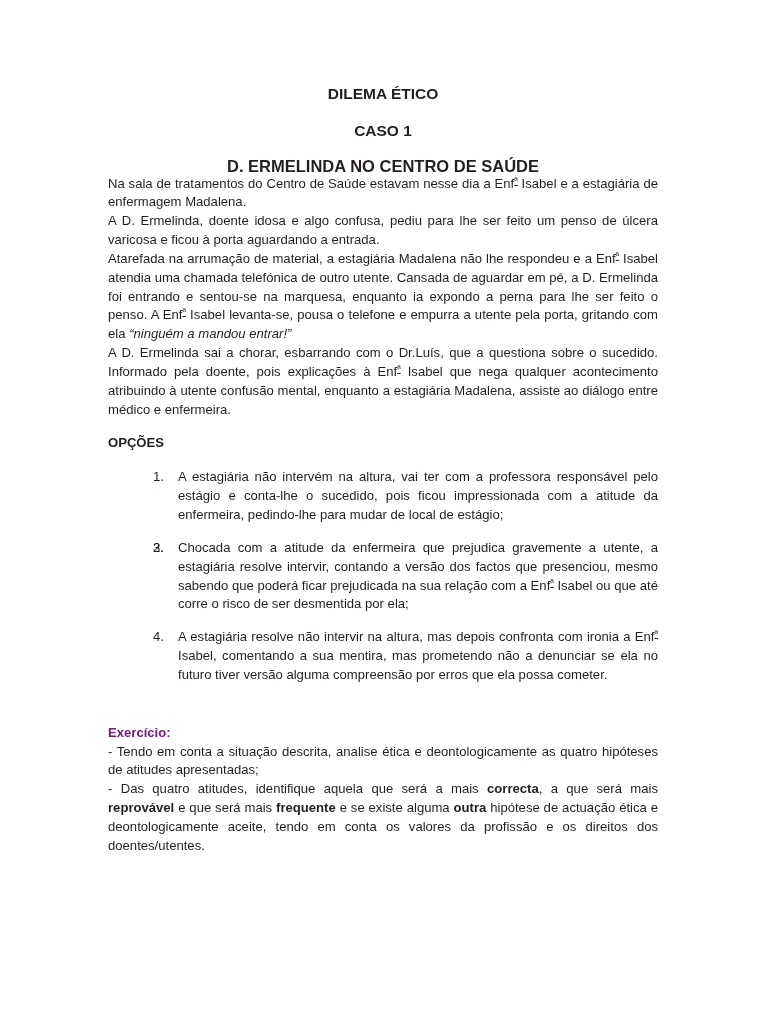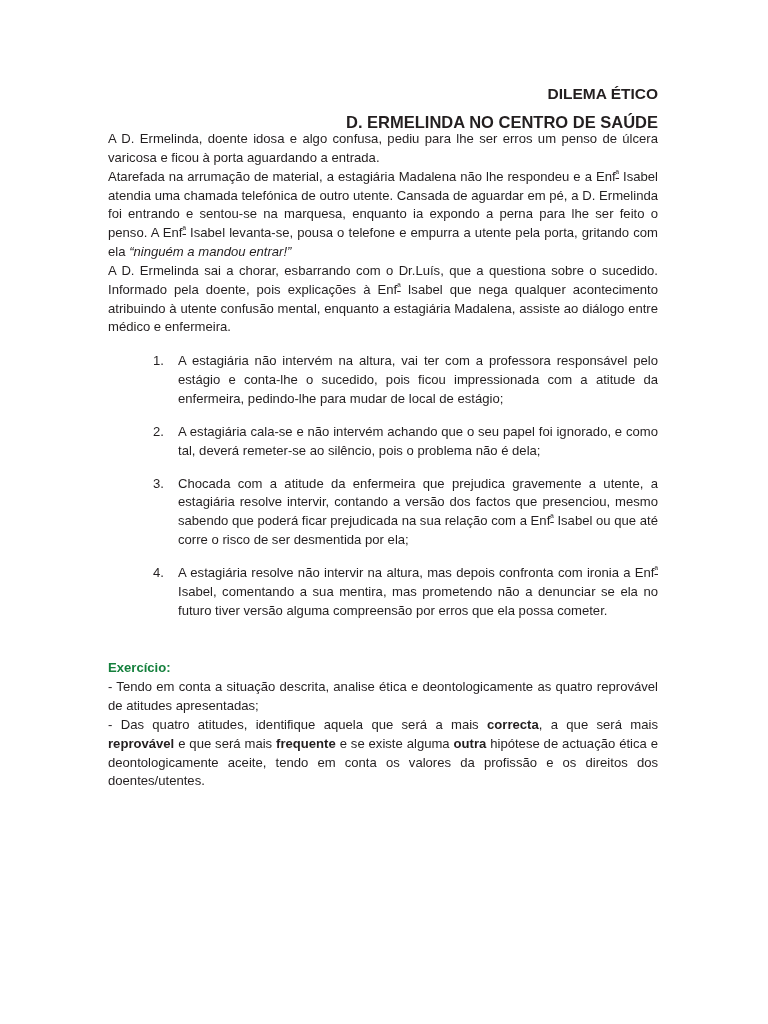--- a/index.html
+++ b/index.html
@@ -23,30 +23,30 @@
     box-sizing: border-box;
     padding: 0;
   }
   .content {
     position: absolute;
     left: 108px;
     top: 0;
     width: 550px;
   }
   .doc-title {
-    text-align: right;
+    text-align: center;
     font-weight: bold;
     font-size: 15.5px;
     line-height: 1.0;
     color: #231f20;
     margin: 0;
   }
   .title-1 { margin-top: 86px; }
   .title-2 { margin-top: 21px; }
-  .title-3 { margin-top: 12px; font-size: 16.5px; }
+  .title-3 { margin-top: 20px; font-size: 16.5px; }
 
   p.body-par {
     text-align: justify;
     font-size: 13.1px;
     line-height: 1.44;
     margin: 0;
     color: #231f20;
     hyphens: none;
   }
   .par-first { margin-top: 23px; }
@@ -59,21 +59,21 @@
     margin: 0;
     margin-top: 15px;
     color: #231f20;
   }
   .exercise-head {
     font-weight: bold;
     font-size: 13.1px;
     line-height: 1.44;
     margin: 0;
     margin-top: 39px;
-    color: #15803d;
+    color: #701a75;
   }
 
   ol.options {
     margin: 0;
     padding: 0;
     list-style: none;
     margin-top: 15px;
   }
   ol.options > li {
     position: relative;
@@ -105,37 +105,40 @@
     text-underline-offset: 1px;
   }
 </style>
 </head>
 <body>
 
 <div class="page">
   <div class="content">
 
     <h1 class="doc-title title-1">DILEMA ÉTICO</h1>
+    <h2 class="doc-title title-2">CASO 1</h2>
     <h2 class="doc-title title-3">D. ERMELINDA NO CENTRO DE SAÚDE</h2>
 
+    <p class="body-par par-first"><span>Na sala de tratamentos do Centro de Saúde estavam nesse dia a Enf</span><sup class="ord">ª</sup><span> Isabel e a estagiária de enfermagem Madalena.</span></p>
 
-    <p class="body-par par-gap">A D. Ermelinda, doente idosa e algo confusa, pediu para lhe ser erros um penso de úlcera varicosa e ficou à porta aguardando a entrada.</p>
+    <p class="body-par par-gap">A D. Ermelinda, doente idosa e algo confusa, pediu para lhe ser feito um penso de úlcera varicosa e ficou à porta aguardando a entrada.</p>
 
     <p class="body-par par-gap"><span>Atarefada na arrumação de material, a estagiária Madalena não lhe respondeu e a Enf</span><sup class="ord">ª</sup><span> Isabel atendia uma chamada telefónica de outro utente. Cansada de aguardar em pé, a D. Ermelinda foi entrando e sentou-se na marquesa, enquanto ia expondo a perna para lhe ser feito o penso. A Enf</span><sup class="ord">ª</sup><span> Isabel levanta-se, pousa o telefone e empurra a utente pela porta, gritando com ela </span><em class="q">“ninguém a mandou entrar!”</em></p>
 
     <p class="body-par par-gap"><span>A D. Ermelinda sai a chorar, esbarrando com o Dr.Luís, que a questiona sobre o sucedido. Informado pela doente, pois explicações à Enf</span><sup class="ord">ª</sup><span> Isabel que nega qualquer acontecimento atribuindo à utente confusão mental, enquanto a estagiária Madalena, assiste ao diálogo entre médico e enfermeira.</span></p>
 
+    <p class="section-head">OPÇÕES</p>
 
     <ol class="options">
       <li><span class="num">1.</span><span>A estagiária não intervém na altura, vai ter com a professora responsável pelo estágio e conta-lhe o sucedido, pois ficou impressionada com a atitude da enfermeira, pedindo-lhe para mudar de local de estágio;</span></li>
-      <li><span class="num">2.</span><span>A estagiária cala-se e não intervém achando que o seu papel foi ignorado, e como tal, deverá remeter-se ao silêncio, pois o problema não é dela;</span></li>
+      <li><span class="num">2.</span></li>
       <li><span class="num">3.</span><span>Chocada com a atitude da enfermeira que prejudica gravemente a utente, a estagiária resolve intervir, contando a versão dos factos que presenciou, mesmo sabendo que poderá ficar prejudicada na sua relação com a Enf</span><sup class="ord">ª</sup><span> Isabel ou que até corre o risco de ser desmentida por ela;</span></li>
       <li><span class="num">4.</span><span>A estagiária resolve não intervir na altura, mas depois confronta com ironia a Enf</span><sup class="ord">ª</sup><span> Isabel, comentando a sua mentira, mas prometendo não a denunciar se ela no futuro tiver versão alguma compreensão por erros que ela possa cometer.</span></li>
     </ol>
 
     <p class="exercise-head">Exercício:</p>
 
-    <p class="body-par par-gap">- Tendo em conta a situação descrita, analise ética e deontologicamente as quatro reprovável de atitudes apresentadas;</p>
+    <p class="body-par par-gap">- Tendo em conta a situação descrita, analise ética e deontologicamente as quatro hipóteses de atitudes apresentadas;</p>
 
     <p class="body-par par-gap"><span>- Das quatro atitudes, identifique aquela que será a mais </span><strong class="bi">correcta</strong><span>, a que será mais </span><strong class="bi">reprovável</strong><span> e que será mais </span><strong class="bi">frequente</strong><span> e se existe alguma </span><strong class="bi">outra</strong><span> hipótese de actuação ética e deontologicamente aceite, tendo em conta os valores da profissão e os direitos dos doentes/utentes.</span></p>
 
   </div>
 </div>
 
 </body></html>

